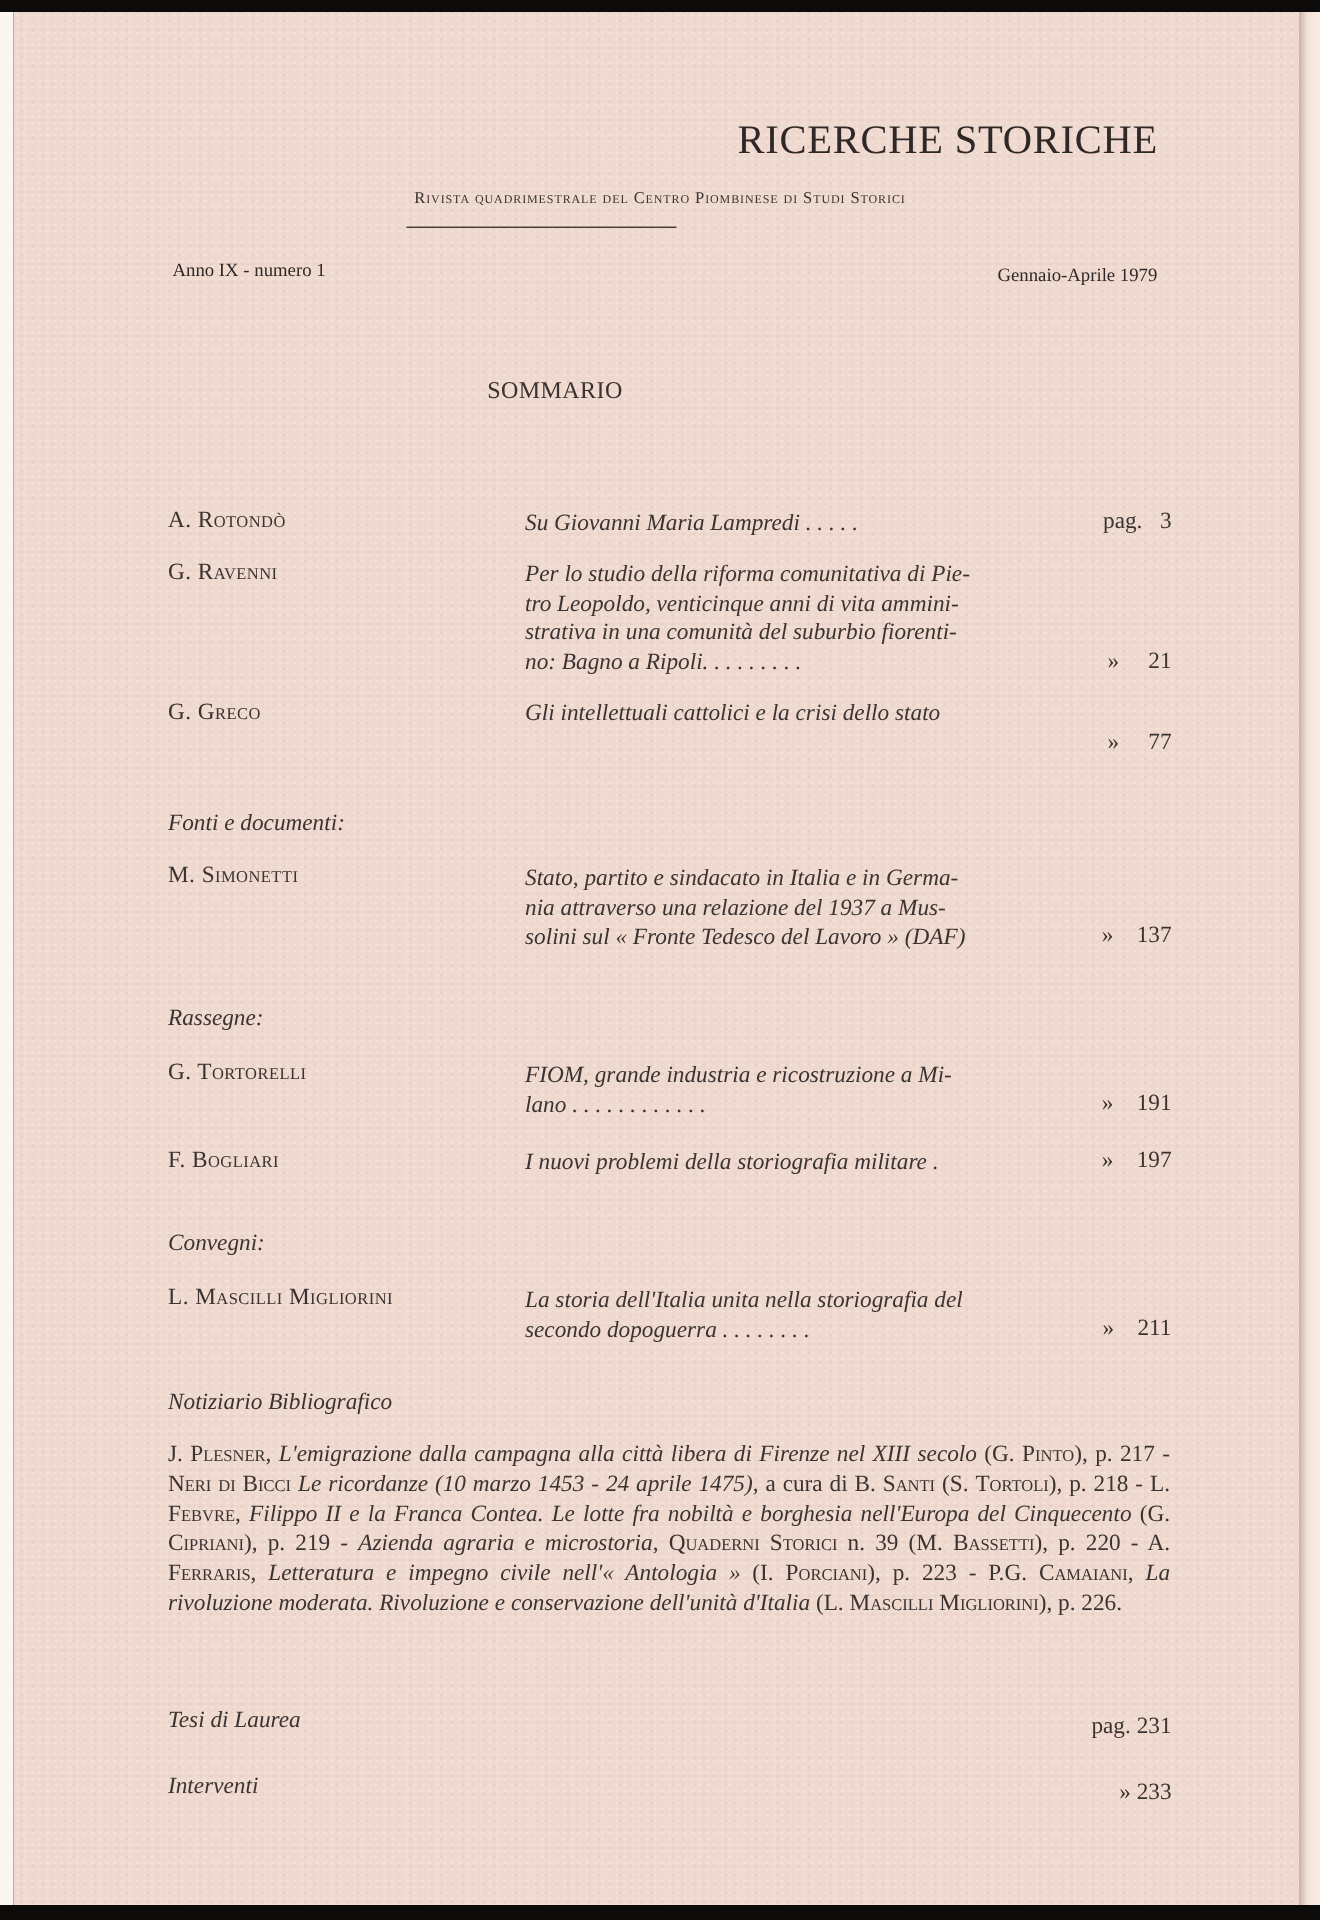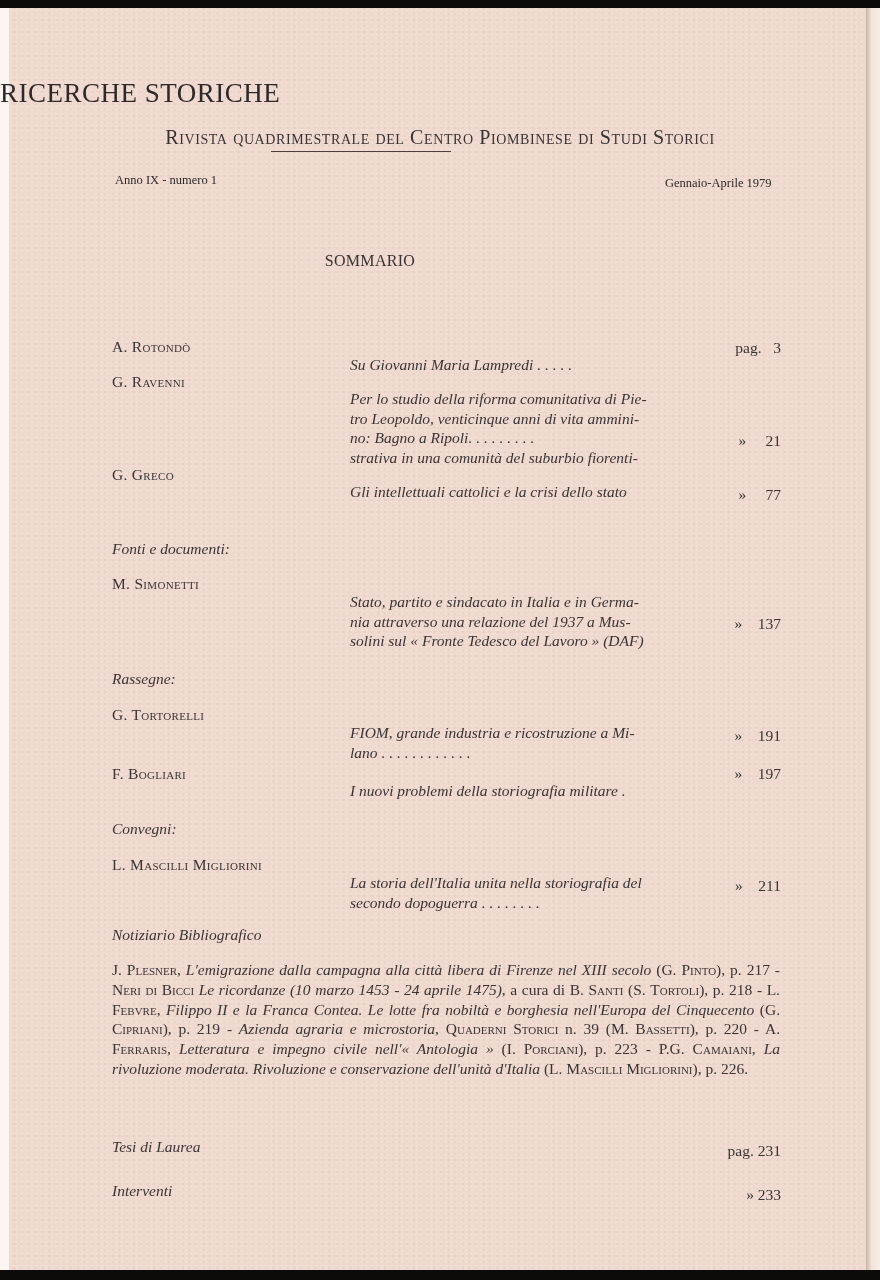--- a/index.html
+++ b/index.html
@@ -12,30 +12,30 @@
     background:#efd9cf;
     background-image:
       radial-gradient(rgba(255,255,255,0.18) 1px, transparent 1.5px),
       radial-gradient(rgba(150,110,100,0.08) 1px, transparent 1.5px);
     background-size:5px 4px, 7px 6px;
     background-position:0 0, 2px 3px;
     color:#3b3331;
     font-family:"Liberation Serif","DejaVu Serif",serif;
   }
   .abs { position:absolute; }
-  .title { left:0; width:772px; margin-left:-9px; top:70px; text-align:left; font-size:27px; letter-spacing:0.5px; color:#2f2826; }
-  .subtitle { left:0; width:880px; margin-left:-9px; top:118px; text-align:center; font-size:20px; font-variant:small-caps; letter-spacing:0.6px; color:#3a3230; }
+  .title { left:0; width:772px; margin-left:-9px; top:70px; text-align:right; font-size:27px; letter-spacing:0.5px; color:#2f2826; }
+  .subtitle { left:0; width:880px; margin-left:-9px; top:118px; text-align:center; font-size:11px; font-variant:small-caps; letter-spacing:0.6px; color:#3a3230; }
   .rule { left:264px; top:143px; width:178px; height:1px; background:#4a403d; }
   .rule { left:262px; width:180px; }
   .issue-left { left:106px; top:165px; font-size:12.5px; color:#2f2826; }
   .issue-right { left:656px; top:168px; font-size:12.5px; color:#2f2826; }
   .sommario { left:0; width:740px; margin-left:-9px; top:244px; text-align:center; font-size:16px; letter-spacing:0.3px; }
 
   .author { left:103px; font-size:15.5px; font-variant:small-caps; letter-spacing:0.3px; }
-  .article { left:341px; width:360px; font-size:15.5px; font-style:italic; line-height:19.5px; text-align:justify;margin-top:16px; }
+  .article { left:341px; width:360px; font-size:15.5px; font-style:italic; line-height:19.5px; text-align:justify; }
   .pageref { left:700px; width:72px; font-size:15.5px; text-align:right; }
   .section { left:103px; font-size:15.5px; font-style:italic; }
 
   .biblio { left:103px; top:952px; width:668px; font-size:15.5px; line-height:19.8px; text-align:justify; }
   .sc { font-variant:small-caps; font-style:normal;margin-top:32px; }
   .it { font-style:italic; }
 </style>
 </head>
 <body>
 
@@ -54,22 +54,22 @@
   <div class="abs author" style="top:330px">A. Rotondò</div>
   <div class="abs article" style="top:331px">
     <div>Su Giovanni Maria Lampredi . . . . .</div>
   </div>
   <div class="abs pageref" style="top:331px"><span>pag.</span>&nbsp;&nbsp;&nbsp;<span>3</span></div>
 
   <div class="abs author" style="top:365px">G. Ravenni</div>
   <div class="abs article" style="top:365px">
     <div>Per lo studio della riforma comunitativa di Pie-</div>
     <div>tro Leopoldo, venticinque anni di vita ammini-</div>
+    <div>strativa in una comunità del suburbio fiorenti-</div>
     <div>no: Bagno a Ripoli. . . . . . . . .</div>
-    <div>strativa in una comunità del suburbio fiorenti-</div>
   </div>
   <div class="abs pageref" style="top:424px"><span>»</span>&nbsp;&nbsp;&nbsp;&nbsp;&nbsp;<span>21</span></div>
 
   <div class="abs author" style="top:458px">G. Greco</div>
   <div class="abs article" style="top:458px">
     <div>Gli intellettuali cattolici e la crisi dello stato</div>
   </div>
   <div class="abs pageref" style="top:478px"><span>»</span>&nbsp;&nbsp;&nbsp;&nbsp;&nbsp;<span>77</span></div>
 
   <div class="abs section" style="top:532px">Fonti e documenti:</div>

